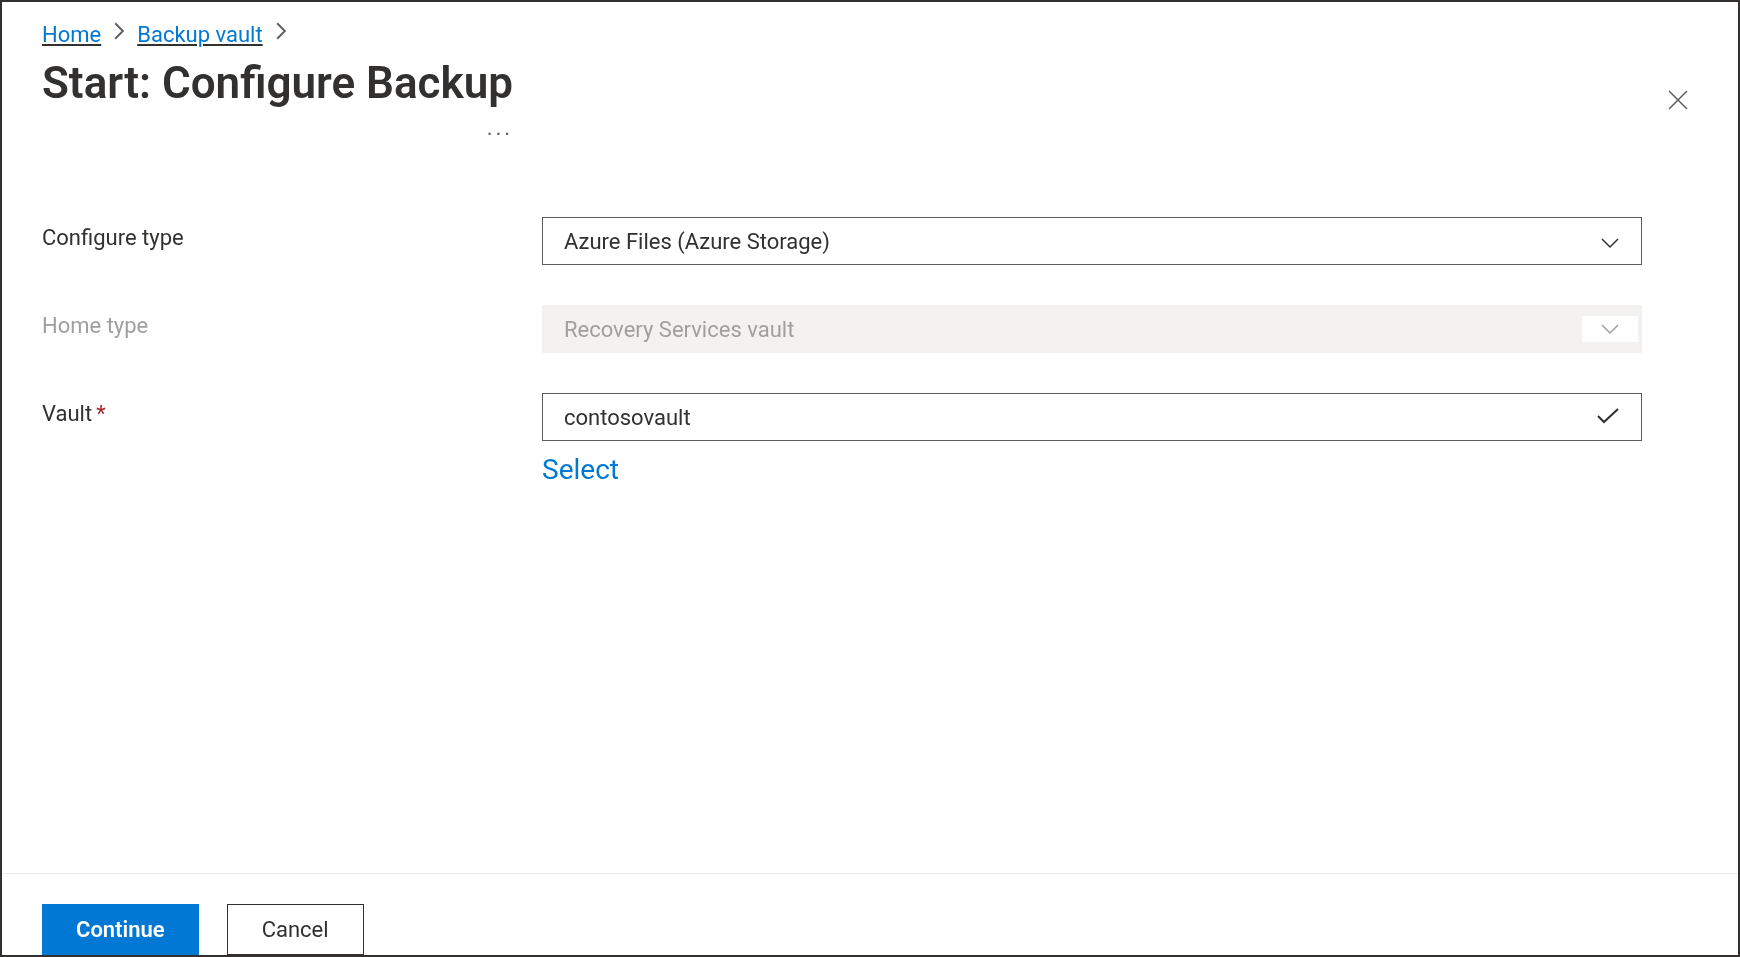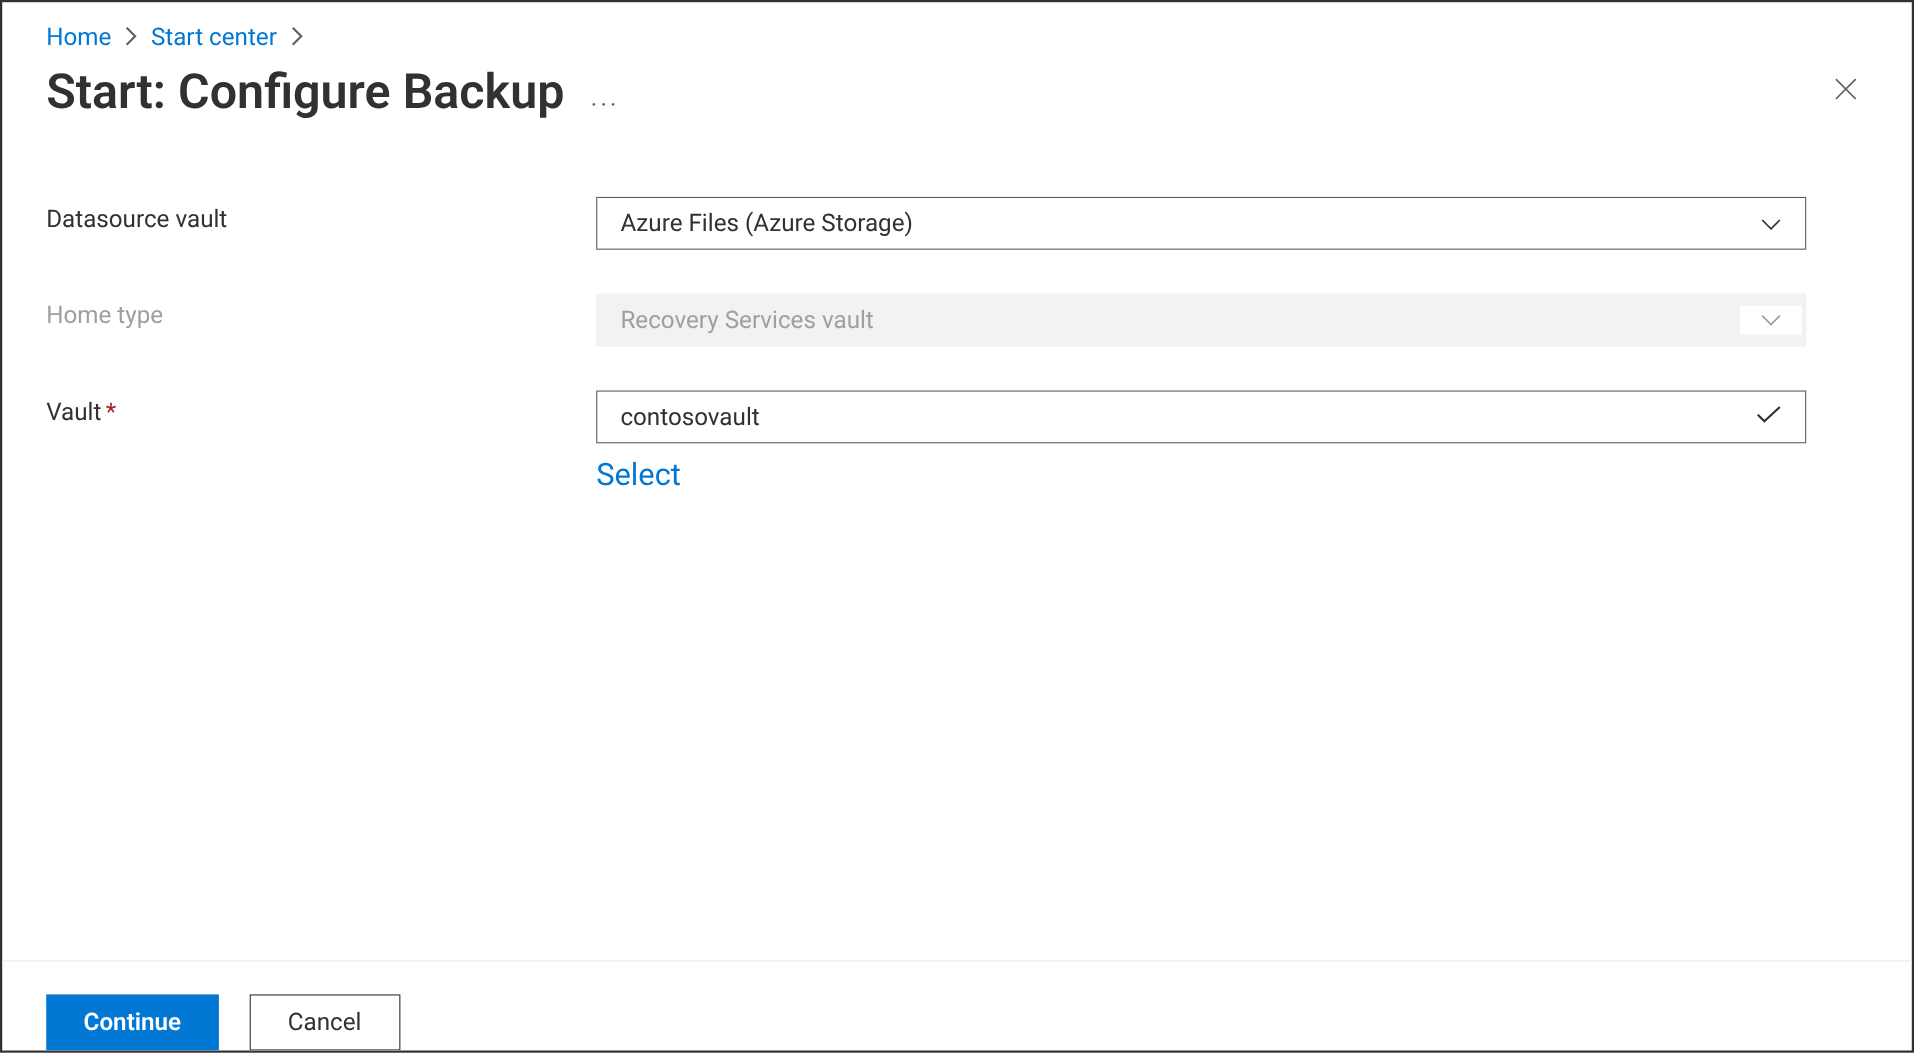--- a/index.html
+++ b/index.html
@@ -15,41 +15,42 @@
       width: 1740px;
       height: 957px;
       border: 2px solid #323130;
       position: relative;
       overflow: hidden;
     }
     .breadcrumb {
       padding: 20px 40px 0 40px;
       font-size: 22px;
       display: flex;
-      align-items: center;
       gap: 12px;
+      text-decoration: underline;
     }
     .breadcrumb a {
       color: #0078d4;
       text-decoration: none;
     }
     .breadcrumb-sep {
       color: #605e5c;
       font-size: 16px;
     }
     .header-row {
       display: flex;
       align-items: center;
       justify-content: space-between;
       padding: 10px 40px 0 40px;
     }
     .title-block {
       display: flex;
       align-items: flex-end;
-      gap: 24px;
+      gap: 13px;
+      flex-direction: column;
     }
     h1 {
       font-size: 44px;
       font-weight: 600;
       color: #323130;
     }
     .more-dots {
       color: #605e5c;
       font-size: 22px;
       letter-spacing: 3px;
@@ -166,21 +167,21 @@
 </head>
 <body>
 
 <nav class="breadcrumb">
   <a href="#">Home</a>
   <span class="breadcrumb-sep">
     <svg width="12" height="18" viewBox="0 0 8 14">
         <path d="M1 1 L7 7 L1 13" stroke="#605e5c" stroke-width="1.5" fill="none"></path>
       </svg>
   </span>
-  <a href="#">Start center</a>
+  <a href="#">Backup vault</a>
   <span class="breadcrumb-sep">
     <svg width="12" height="18" viewBox="0 0 8 14">
         <path d="M1 1 L7 7 L1 13" stroke="#605e5c" stroke-width="1.5" fill="none"></path>
       </svg>
   </span>
 </nav>
 
 <div class="header-row">
   <div class="title-block">
     <h1>Start: Configure Backup</h1>
@@ -189,21 +190,21 @@
   <button class="close-btn">
     <svg width="24" height="24" viewBox="0 0 24 24">
         <path d="M3 3 L21 21 M21 3 L3 21" stroke="#605e5c" stroke-width="1.5"></path>
       </svg>
   </button>
 </div>
 
 <div class="form-body">
 
   <div class="form-row">
-    <div class="form-label">Datasource vault</div>
+    <div class="form-label">Configure type</div>
     <div class="form-control-wrap">
       <div class="select-box">
         <span>Azure Files (Azure Storage)</span>
         <span>
           <svg class="chevron" viewBox="0 0 20 12">
               <path d="M2 2 L10 10 L18 2" stroke="#323130" stroke-width="1.5" fill="none"></path>
             </svg>
         </span>
       </div>
     </div>

